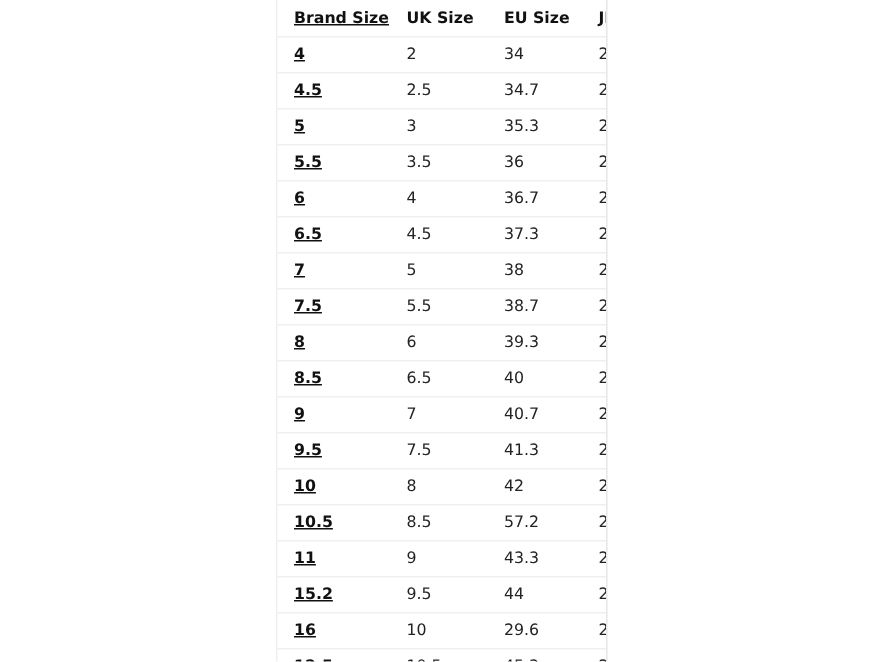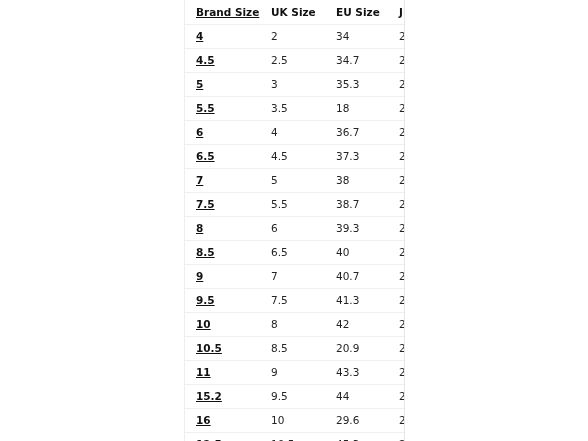--- a/index.html
+++ b/index.html
@@ -94,21 +94,21 @@
         </tr>
         <tr>
           <td class="c1 col-brand">5</td>
           <td class="c2">3</td>
           <td class="c3">35.3</td>
           <td class="c4">21.5</td>
         </tr>
         <tr>
           <td class="c1 col-brand">5.5</td>
           <td class="c2">3.5</td>
-          <td class="c3">18</td>
+          <td class="c3">36</td>
           <td class="c4">22</td>
         </tr>
         <tr>
           <td class="c1 col-brand">6</td>
           <td class="c2">4</td>
           <td class="c3">36.7</td>
           <td class="c4">22.5</td>
         </tr>
         <tr>
           <td class="c1 col-brand">6.5</td>
@@ -154,21 +154,21 @@
         </tr>
         <tr>
           <td class="c1 col-brand">10</td>
           <td class="c2">8</td>
           <td class="c3">42</td>
           <td class="c4">26.5</td>
         </tr>
         <tr>
           <td class="c1 col-brand">10.5</td>
           <td class="c2">8.5</td>
-          <td class="c3">20.9</td>
+          <td class="c3">57.2</td>
           <td class="c4">27</td>
         </tr>
         <tr>
           <td class="c1 col-brand">11</td>
           <td class="c2">9</td>
           <td class="c3">43.3</td>
           <td class="c4">27.5</td>
         </tr>
         <tr>
           <td class="c1 col-brand">15.2</td>

